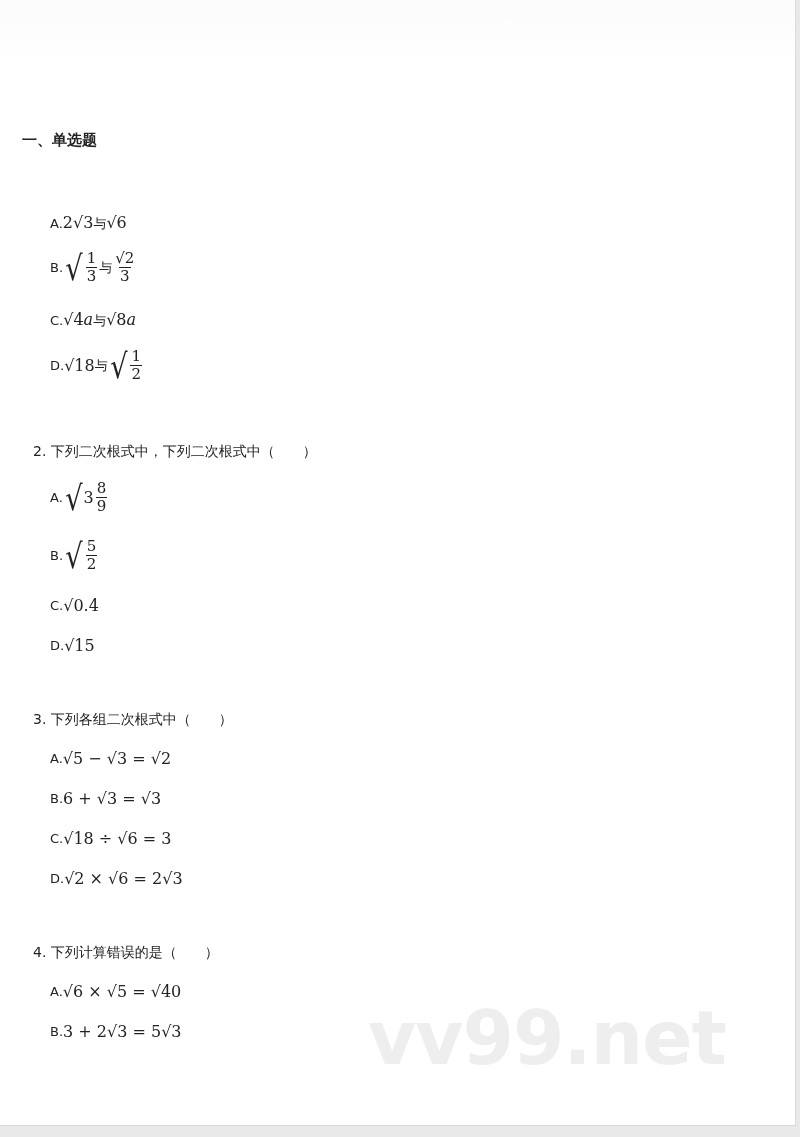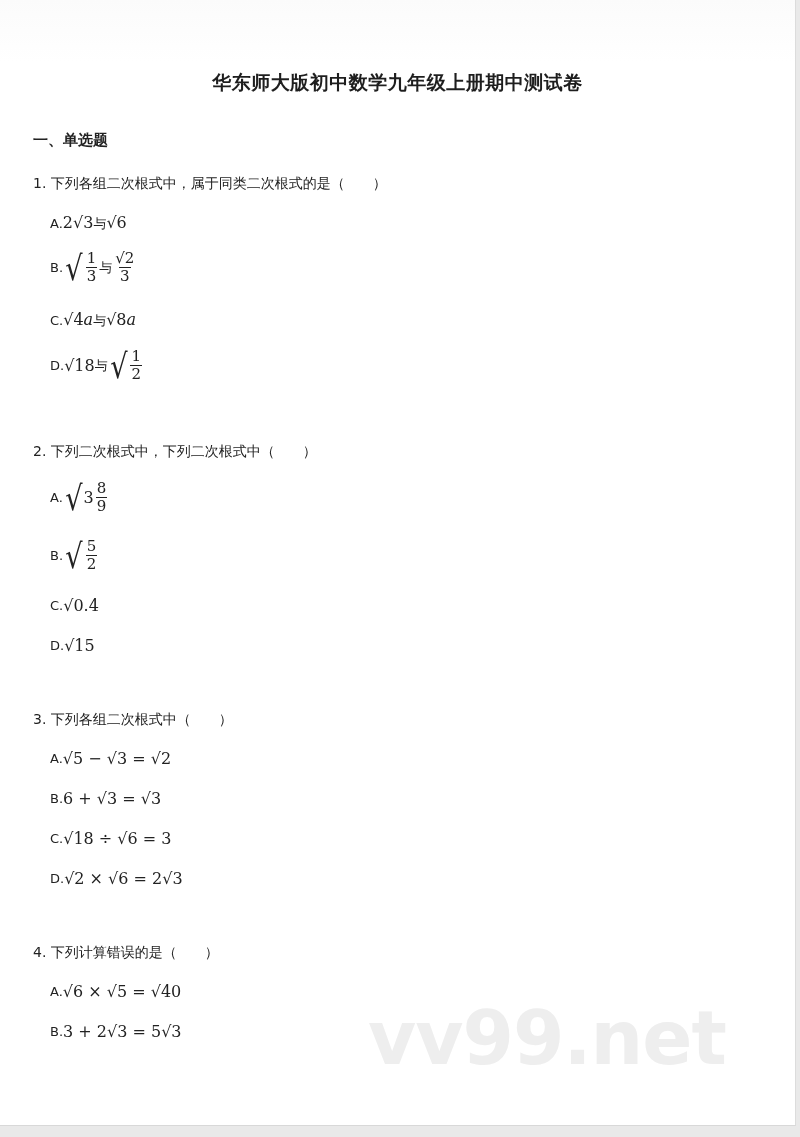--- a/index.html
+++ b/index.html
@@ -20,21 +20,21 @@
   .topband {
     position: absolute; left: 0; top: 0; width: 795px; height: 62px;
     background: linear-gradient(#fbfbfb, #ffffff);
   }
   .title {
     position: absolute; left: 0; width: 795px; top: 70px;
     text-align: center; font-size: 19px; font-weight: bold; color: #1e1e1e;
     letter-spacing: 0.5px;
   }
   .section {
-    position: absolute; left: 33px; top: 131px;
+    position: absolute; left: 22px; top: 131px;
     font-size: 15px; font-weight: bold; color: #222;
   }
   .q {
     position: absolute; left: 33px; font-size: 14px; color: #222;
     white-space: nowrap;
   }
   .paren-gap { display: inline-block; width: 28px; }
   .opt {
     position: absolute; left: 50px; font-size: 14px; color: #222;
     white-space: nowrap; display: flex; align-items: center;
@@ -54,27 +54,22 @@
     font-family: "DejaVu Sans", sans-serif; font-weight: bold;
     font-size: 74px; color: #eeeeee; letter-spacing: -1px;
   }
 </style>
 </head>
 <body>
 
 <div class="page">
   <div class="topband"></div>
 
-  <div class="title">华东师大版初中数学九年级上册期中测试卷</div>
   <div class="section">一、单选题</div>
 
-  <div class="q" style="top:175px">
-    <span>1.</span>
-    <span>下列各组二次根式中，属于同类二次根式的是（</span><span class="paren-gap"></span><span>）</span>
-  </div>
 
   <div class="opt" style="top:213px">
     <span class="lbl">A.</span>
     <span class="m">
       <span>2</span><span>√</span><span>3</span><span class="cn">与</span><span>√</span><span>6</span>
     </span>
   </div>
 
   <div class="opt" style="top:250px">
     <span class="lbl">B.</span>

